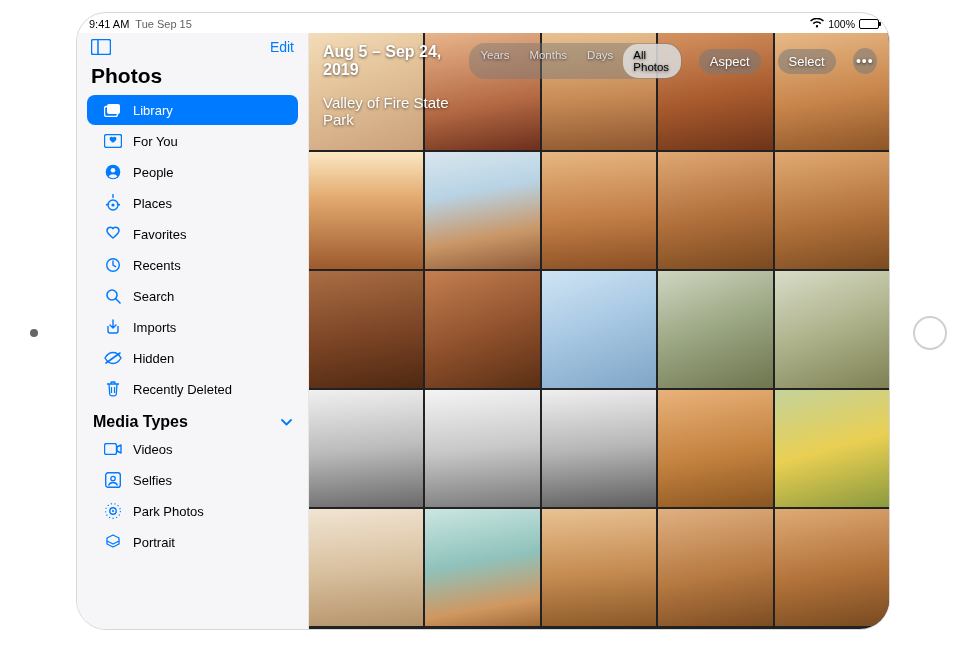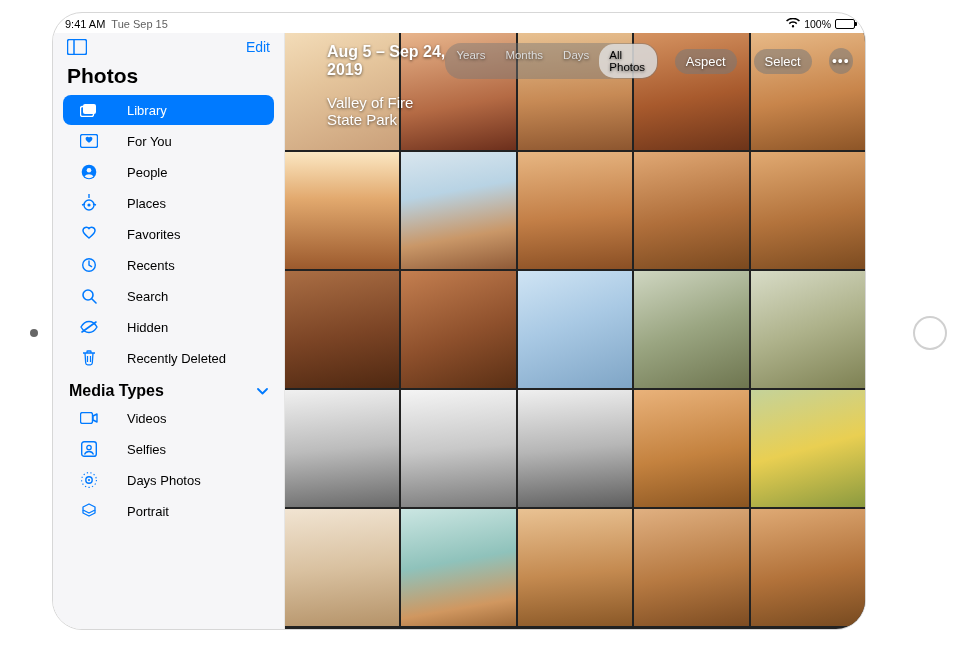--- a/index.html
+++ b/index.html
@@ -7,21 +7,21 @@
     font-family: -apple-system, BlinkMacSystemFont, "Helvetica Neue", Arial, sans-serif;
     background: #fff;
     width: 958px;
     height: 665px;
     overflow: hidden;
     position: relative;
   }
   .device {
     position: absolute;
     top: 12px;
-    left: 52px;
+    left: 76px;
     width: 814px;
     height: 618px;
     border-radius: 30px;
     background: #fff;
     border: 1px solid #d7d7d7;
     overflow: hidden;
     display: flex;
     flex-direction: column;
   }
   .home-btn {
@@ -94,21 +94,21 @@
     font-size: 14px;
   }
   .sidebar-title {
     font-size: 21px;
     font-weight: 700;
     padding: 2px 14px 6px 14px;
   }
   .side-item {
     display: flex;
     align-items: center;
-    gap: 28px;
+    gap: 10px;
     padding: 5px 10px 5px 16px;
     margin: 1px 10px;
     border-radius: 8px;
     color: #000;
     cursor: pointer;
   }
   .side-item.active {
     background: #007aff;
     color: #fff;
   }
@@ -155,21 +155,21 @@
     position: absolute;
     top: 0; left: 0; right: 0;
     padding: 10px 12px 0 14px;
     display: flex;
     align-items: flex-start;
     color: #fff;
     text-shadow: 0 1px 3px rgba(0,0,0,0.6);
     pointer-events: none;
     z-index: 5;
   }
-  .overlay .title-block { pointer-events: none; margin-left: 28px; }
+  .overlay .title-block { pointer-events: none; }
   .overlay .date-range { font-size: 16px; font-weight: 700; line-height: 1.15; }
   .overlay .location { font-size: 15px; font-weight: 500; margin-top: 14px; }
   .overlay-right { margin-left: auto; display: flex; gap: 17px; align-items: center; pointer-events: auto; }
   .segmented {
     display: flex;
     background: rgba(120,120,120,0.45);
     border-radius: 16px;
     padding: 1px;
     font-size: 11.5px;
   }
@@ -303,20 +303,29 @@
                 <circle cx="7" cy="7" r="5" fill="none" stroke="#007aff" stroke-width="1.6"></circle>
                 <line x1="11" y1="11" x2="15" y2="15" stroke="#007aff" stroke-width="1.6" stroke-linecap="round"></line>
               </svg>
             </span>
             <span>Search</span>
           </div>
         </div>
       <div id="sections">
           <div class="side-item">
             <span class="icon">
+              <svg width="16" height="16" viewBox="0 0 16 16">
+                <path d="M3 7v5a2 2 0 002 2h6a2 2 0 002-2V7" fill="none" stroke="#007aff" stroke-width="1.4"></path>
+                <path d="M8 1v8M5 6l3 3 3-3" fill="none" stroke="#007aff" stroke-width="1.4" stroke-linecap="round" stroke-linejoin="round"></path>
+              </svg>
+            </span>
+            <span>Imports</span>
+          </div>
+          <div class="side-item">
+            <span class="icon">
               <svg width="18" height="14" viewBox="0 0 18 14">
                 <path d="M1 7c2-3.5 5-5.5 8-5.5S15 3.5 17 7c-2 3.5-5 5.5-8 5.5S3 10.5 1 7z" fill="none" stroke="#007aff" stroke-width="1.4"></path>
                 <line x1="2" y1="12" x2="16" y2="2" stroke="#007aff" stroke-width="1.6" stroke-linecap="round"></line>
               </svg>
             </span>
             <span>Hidden</span>
           </div>
           <div class="side-item">
             <span class="icon">
               <svg width="14" height="16" viewBox="0 0 14 16">
@@ -352,21 +361,21 @@
             <span>Selfies</span>
           </div>
           <div class="side-item">
             <span class="icon">
               <svg width="18" height="18" viewBox="0 0 18 18">
                 <circle cx="9" cy="9" r="3.2" fill="none" stroke="#007aff" stroke-width="1.4"></circle>
                 <circle cx="9" cy="9" r="7.4" fill="none" stroke="#007aff" stroke-width="1.1" stroke-dasharray="1.3 2.3"></circle>
                 <circle cx="9" cy="9" r="1.1" fill="#007aff"></circle>
               </svg>
             </span>
-            <span>Days Photos</span>
+            <span>Park Photos</span>
           </div>
           <div class="side-item">
             <span class="icon">
               <svg width="16" height="16" viewBox="0 0 16 16">
                 <path d="M2 4l6-3 6 3v3l-6 3-6-3z" fill="none" stroke="#007aff" stroke-width="1.3" stroke-linejoin="round"></path>
                 <path d="M2 7v3l6 3 6-3V7" fill="none" stroke="#007aff" stroke-width="1.3" stroke-linejoin="round"></path>
               </svg>
             </span>
             <span>Portrait</span>
           </div>

